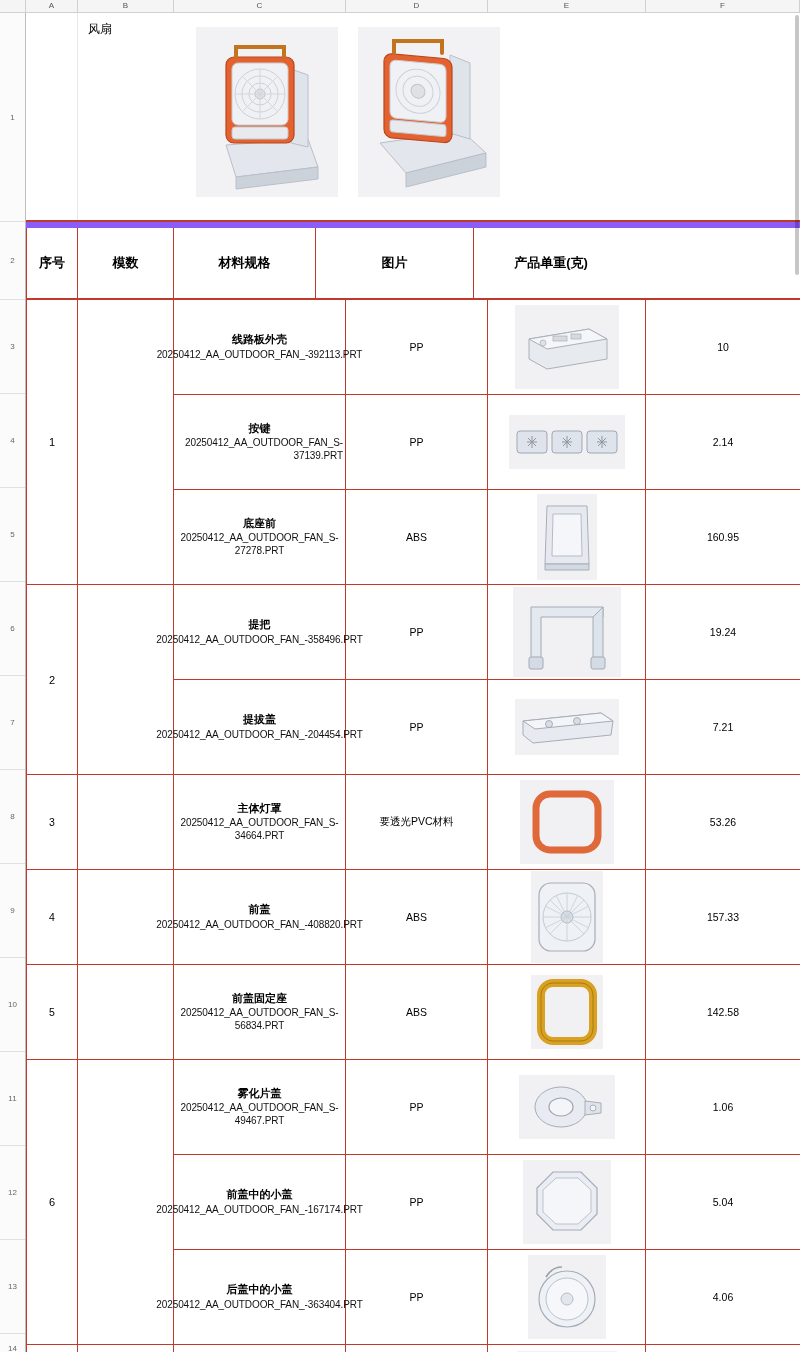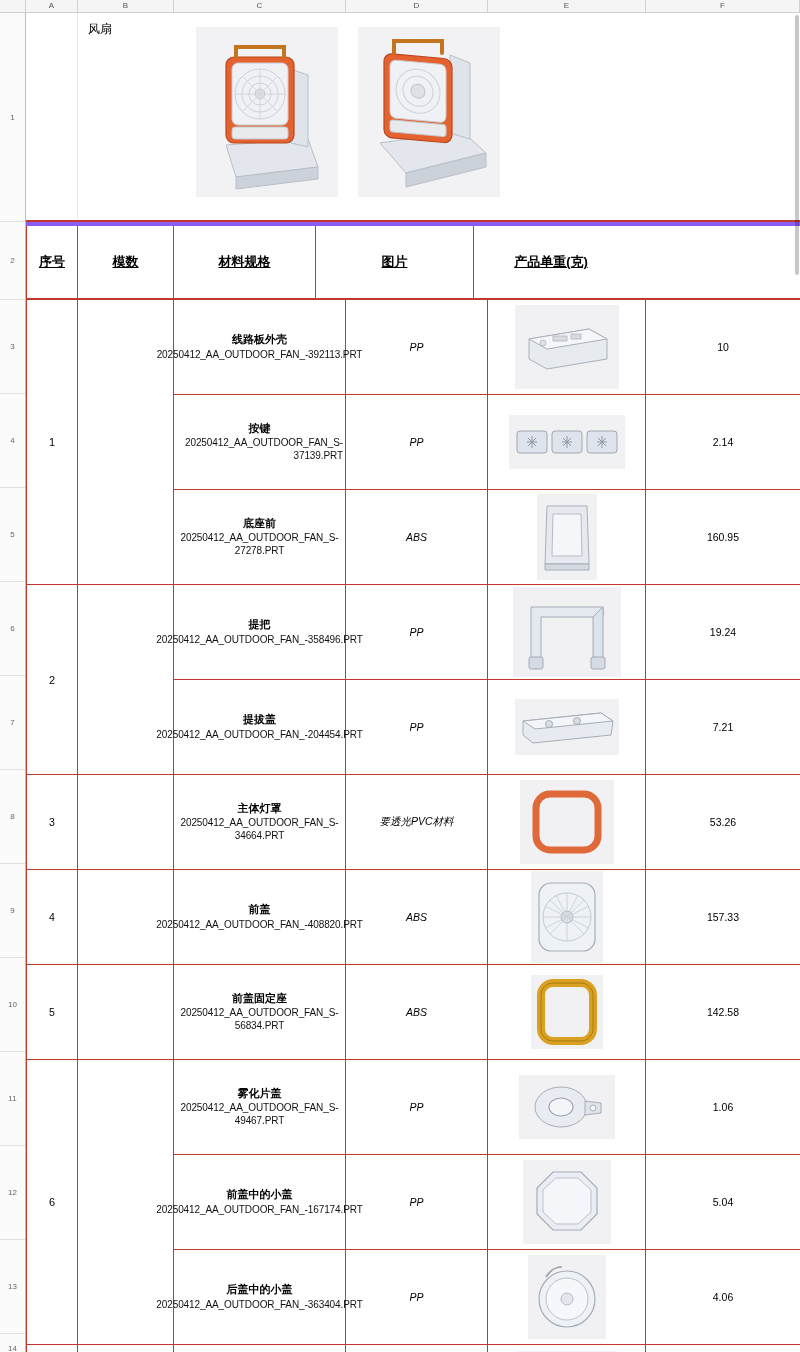--- a/index.html
+++ b/index.html
@@ -101,22 +101,21 @@
     background: #f2f2f4;
     position: relative;
     overflow: hidden;
   }
 
   
   .hrow {
     display: flex;
     height: 78px;
     border-bottom: 2px solid #c0392b;
-    border-top: 4px solid #8b5cf6;
-    text-decoration: underline;
+    border-top: 6px solid #8b5cf6;
   }
   .hrow > div {
     display: flex;
     align-items: center;
     justify-content: center;
     font-size: 13px;
     font-weight: bold;
     color: #000;
     border-right: 1px solid #c0392b;
   }
@@ -137,21 +136,21 @@
     display: flex;
     align-items: center;
     justify-content: center;
     text-align: center;
     font-size: 10.5px;
     color: #000;
   }
   .c-a { width: 52px; border-left: 1px solid #c0392b; font-size: 11px; }
   .c-b { width: 96px; }
   .c-c { width: 172px; flex-direction: column; padding: 4px 2px; line-height: 1.25; }
-  .c-d { width: 142px; font-size: 11px; font-style: italic; }
+  .c-d { width: 142px; font-size: 11px; }
   .c-e { width: 158px; }
   .c-f { width: 154px; font-size: 11px; border-right: none !important; }
 
   .part-name { font-size: 11px; font-weight: bold; margin-bottom: 2px; }
   .part-file { font-size: 10px; color: #111; letter-spacing: -0.1px; }
 
   
   .group-a, .group-b {
     border-right: 1px solid #c0392b;
     display: flex;

